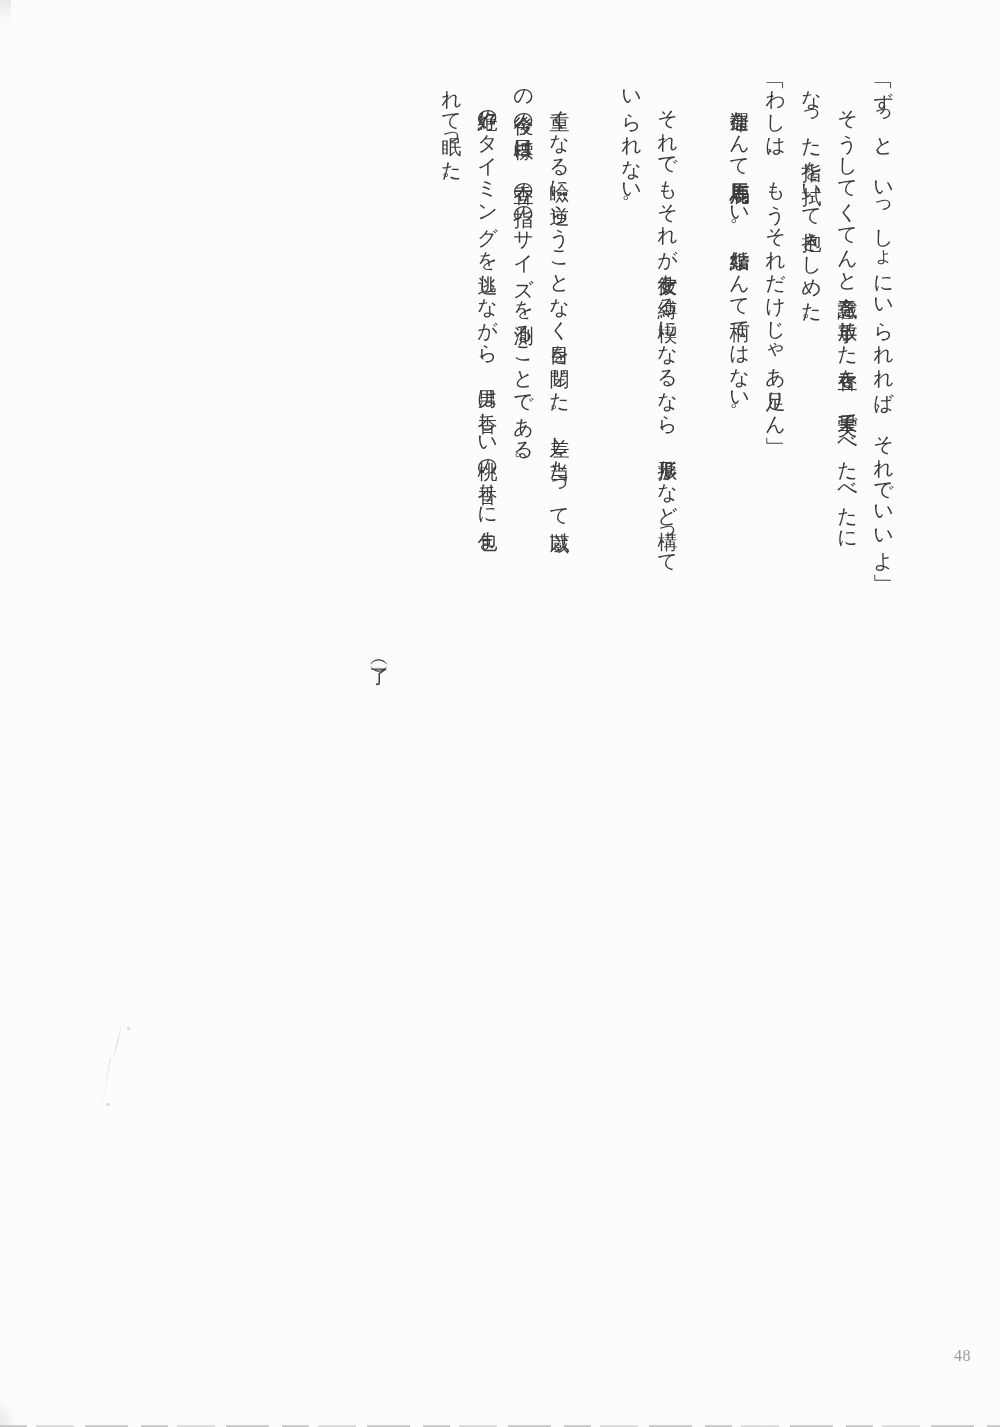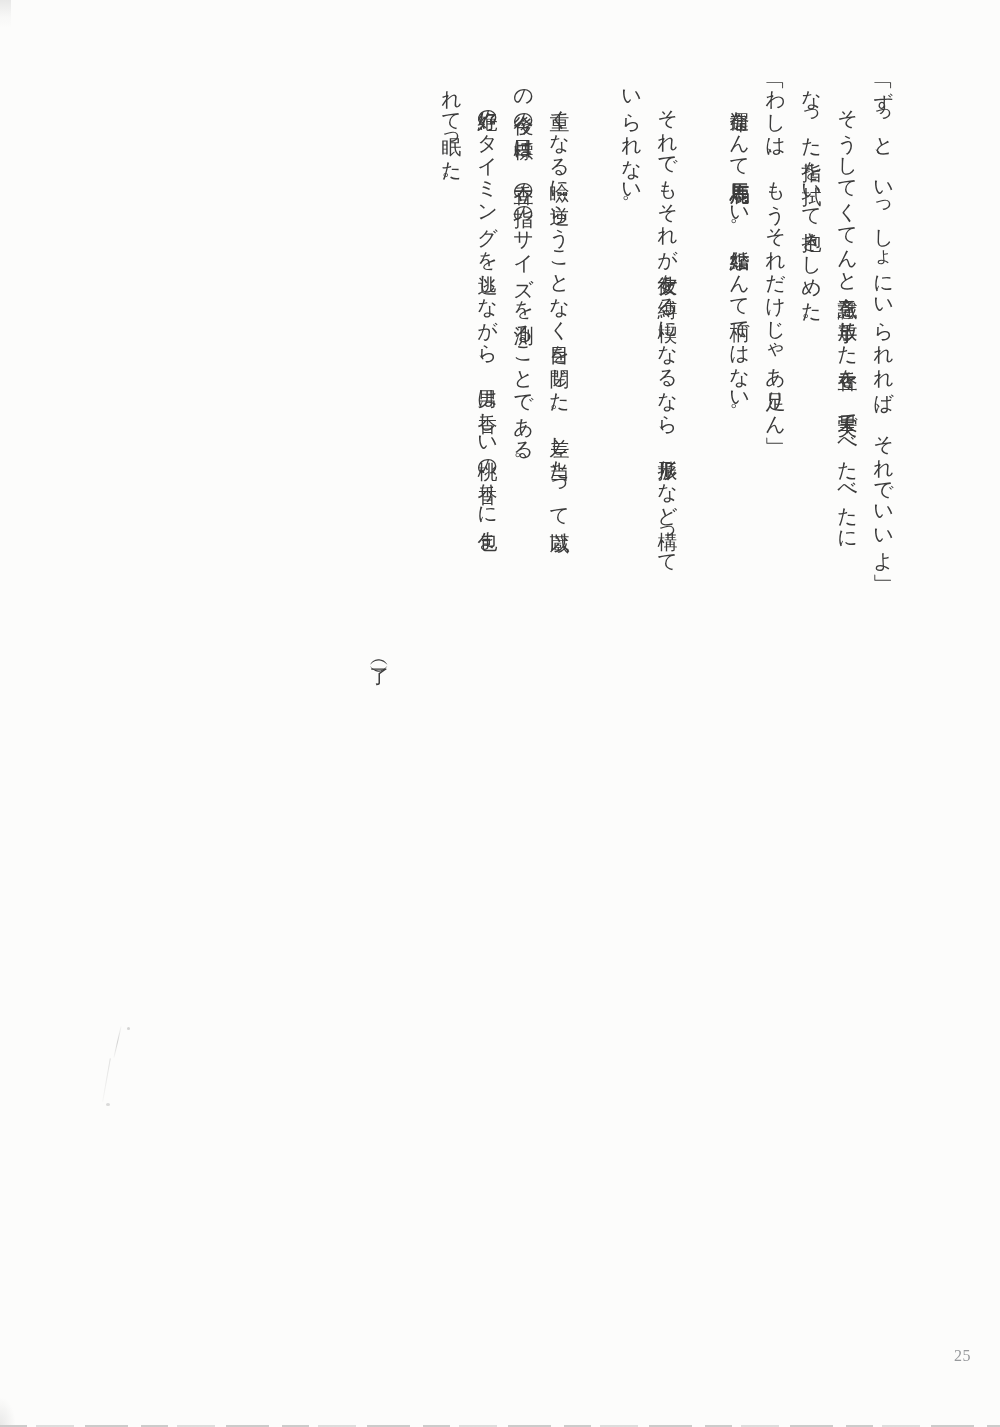--- a/index.html
+++ b/index.html
@@ -129,21 +129,21 @@
       <p class="line">いられない。</p>
       <p class="line"></p>
       <p class="line indent">重くなる瞼に逆らうことなく目を閉じた。差し当たって以蔵</p>
       <p class="line">の今後の目標は、立香の指のサイズを測ることである。</p>
       <p class="line indent">絶好のタイミングを逃しながら、男は香しい桃の香りに包ま</p>
       <p class="line">れて眠った。</p>
       <p class="line"></p>
       <p class="line end-mark">（了）</p>
     </div>
 
-  <div class="page-number">25</div>
+  <div class="page-number">48</div>
 
   <div class="bottom-edge"></div>
   <div class="top-left-smudge"></div>
   <div class="corner-shade"></div>
   <div class="scratch-1"></div>
   <div class="scratch-2"></div>
   <div class="speck-a"></div>
   <div class="speck-b"></div>
 
 </div>

